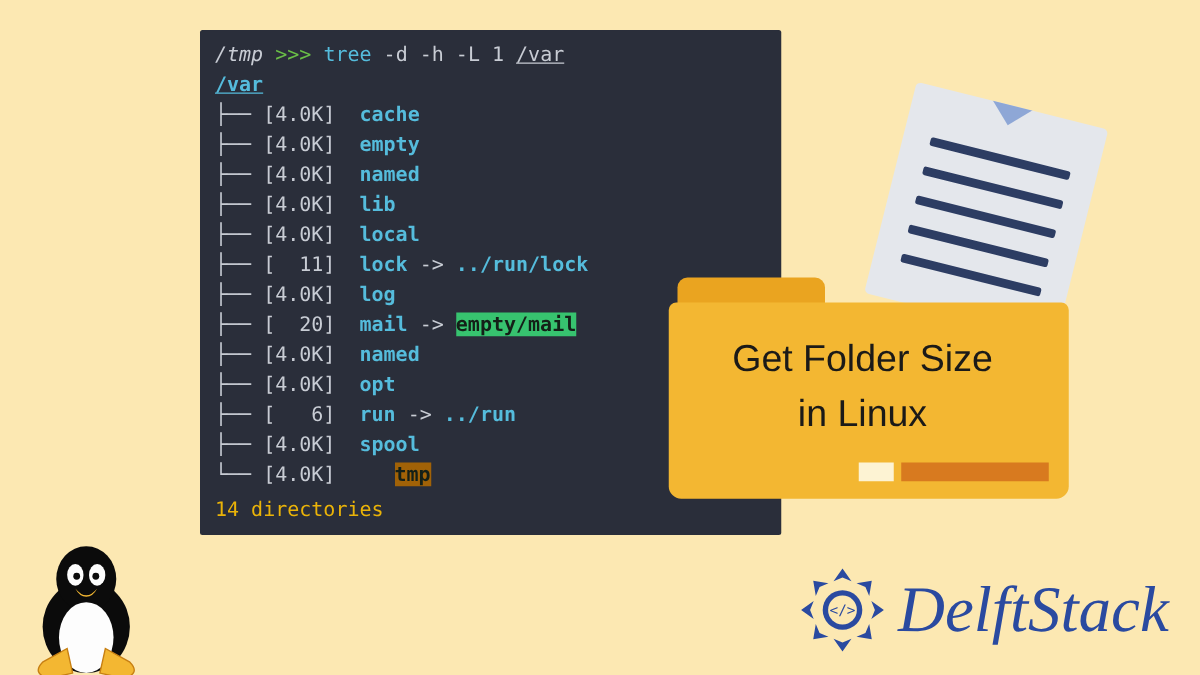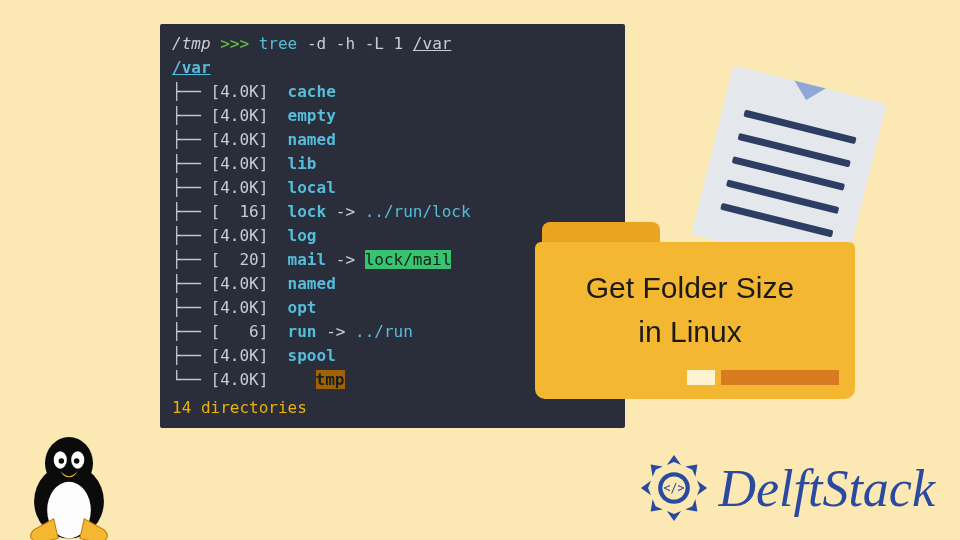--- a/index.html
+++ b/index.html
@@ -27,21 +27,21 @@
   .prompt-cwd { color: #c8ccd4; font-style: italic;}
   .prompt-arrows { color: #6abf47; }
   .cmd-name { color: #55bcdc; }
   .cmd-arg { color: #c8ccd4; }
   .cmd-path { text-decoration: underline; color: #c8ccd4; }
   .root-dir { color: #55bcdc; font-weight: 600; text-decoration: underline; }
   .tree-branch { color: #c8ccd4; }
   .size-br { color: #c8ccd4; margin-top: 32px; }
   .dir-name { color: #55bcdc; font-weight: 700; }
   .link-arrow { color: #c8ccd4; }
-  .link-target { color: #55bcdc; font-weight: 400; }
+  .link-target { color: #55bcdc; font-weight: 700; }
   .link-target.hl { background: #37c36f; color: #142018; }
   .dir-name.hl { background: #a16207; color: #142018; margin-left: 28px; }
   .summary { color: #eab308; }
 
   
   .card {
     position: absolute;
     left: 535px;
     top: 222px;
     width: 320px;
@@ -157,23 +157,23 @@
 
 <div class="terminal">
   <div class="term-line"><span class="prompt-cwd">/tmp</span> <span class="prompt-arrows">&gt;&gt;&gt;</span> <span class="cmd-name">tree</span> <span class="cmd-arg">-d -h -L 1</span> <span class="cmd-path">/var</span></div>
   <div class="term-line"><span class="root-dir">/var</span></div>
   <div id="tree-lines">
       <div class="term-line"><span class="tree-branch">├── </span><span class="size-br">[4.0K]  </span><span class="dir-name">cache</span></div>
       <div class="term-line"><span class="tree-branch">├── </span><span class="size-br">[4.0K]  </span><span class="dir-name">empty</span></div>
       <div class="term-line"><span class="tree-branch">├── </span><span class="size-br">[4.0K]  </span><span class="dir-name">named</span></div>
       <div class="term-line"><span class="tree-branch">├── </span><span class="size-br">[4.0K]  </span><span class="dir-name">lib</span></div>
       <div class="term-line"><span class="tree-branch">├── </span><span class="size-br">[4.0K]  </span><span class="dir-name">local</span></div>
-      <div class="term-line"><span class="tree-branch">├── </span><span class="size-br">[  16]  </span><span class="dir-name">lock</span><span class="link-arrow"> -&gt; </span><span class="link-target">../run/lock</span></div>
+      <div class="term-line"><span class="tree-branch">├── </span><span class="size-br">[  11]  </span><span class="dir-name">lock</span><span class="link-arrow"> -&gt; </span><span class="link-target">../run/lock</span></div>
       <div class="term-line"><span class="tree-branch">├── </span><span class="size-br">[4.0K]  </span><span class="dir-name">log</span></div>
-      <div class="term-line"><span class="tree-branch">├── </span><span class="size-br">[  20]  </span><span class="dir-name">mail</span><span class="link-arrow"> -&gt; </span><span class="link-target hl">lock/mail</span></div>
+      <div class="term-line"><span class="tree-branch">├── </span><span class="size-br">[  20]  </span><span class="dir-name">mail</span><span class="link-arrow"> -&gt; </span><span class="link-target hl">empty/mail</span></div>
       <div class="term-line"><span class="tree-branch">├── </span><span class="size-br">[4.0K]  </span><span class="dir-name">named</span></div>
       <div class="term-line"><span class="tree-branch">├── </span><span class="size-br">[4.0K]  </span><span class="dir-name">opt</span></div>
       <div class="term-line"><span class="tree-branch">├── </span><span class="size-br">[   6]  </span><span class="dir-name">run</span><span class="link-arrow"> -&gt; </span><span class="link-target">../run</span></div>
       <div class="term-line"><span class="tree-branch">├── </span><span class="size-br">[4.0K]  </span><span class="dir-name">spool</span></div>
       <div class="term-line"><span class="tree-branch">└── </span><span class="size-br">[4.0K]  </span><span class="dir-name hl">tmp</span></div>
     </div>
   <div class="term-line summary" style="margin-top:4px">14 directories</div>
 </div>
 
 <div class="card">

